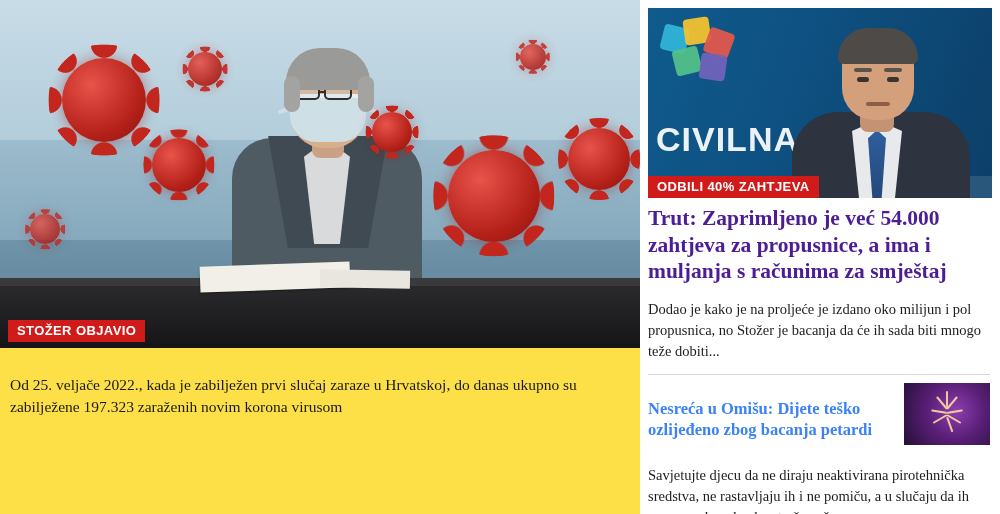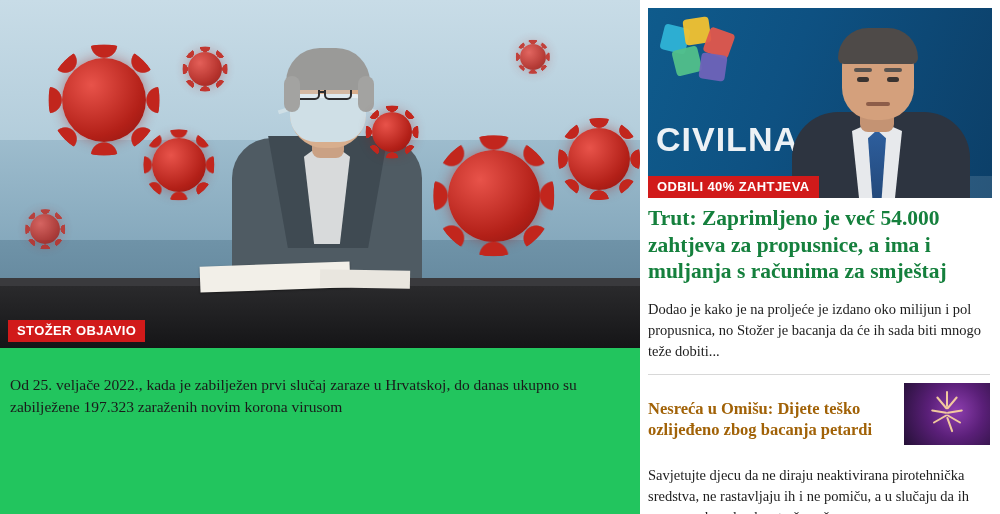--- a/index.html
+++ b/index.html
@@ -15,21 +15,21 @@
     width: 1000px; height: 514px;
     background: #fff;
     display: flex;
   }
 
   
   .lead {
     position: relative;
     width: 640px;
     height: 514px;
-    background: #22c55e;
+    background: #fde047;
   }
   .lead-photo {
     position: relative;
     width: 640px;
     height: 348px;
     overflow: hidden;
     background: linear-gradient(170deg, #bcd3e0 0%, #a9c6d6 35%, #8fb0c2 70%, #7ea0b4 100%);
   }
   
   .photo-bg-band {
@@ -249,41 +249,41 @@
   .rp-eye-l { position: absolute; left: 71px; bottom: 116px; width: 12px; height: 5px; background: #3a3330; border-radius: 3px; }
   .rp-eye-r { position: absolute; left: 101px; bottom: 116px; width: 12px; height: 5px; background: #3a3330; border-radius: 3px; }
   .rp-mouth { position: absolute; left: 80px; bottom: 92px; width: 24px; height: 4px; background: #8d5d49; border-radius: 3px; }
 
   .rail-badge-wrap { position: absolute; left: 0; bottom: 0; }
   .rail-title {
     font-family: "Liberation Serif", serif;
     font-weight: bold;
     font-size: 21.5px;
     line-height: 1.24;
-    color: #15803d;
+    color: #4c1d95;
     margin: 7px 0 7px 0;
   }
   .rail-lede {
     font-family: "Liberation Serif", serif;
     font-size: 14.5px;
     line-height: 1.43;
     color: #1c1c1c;
     margin-bottom: 12px;
   }
   .rail-divider { border: 0; border-top: 1px solid #d8d8d8; margin: 0 0 8px 0; }
 
   .story2 { position: relative; }
   .story2-badge { display: inline-block; margin-bottom: 6px; }
   .story2-row { display: flex; gap: 10px; align-items: flex-start; }
   .story2-title {
     font-family: "Liberation Serif", serif;
     font-weight: bold;
     font-size: 16.5px;
     line-height: 1.26;
-    color: #a16207;
+    color: #3b82f6;
     flex: 1;
   }
   .story2-thumb {
     width: 86px; height: 62px;
     flex: 0 0 86px;
     background: radial-gradient(circle at 60% 45%, #8e3fb0 0%, #5a1f78 45%, #241036 100%);
     position: relative;
     overflow: hidden;
   }
   .spark {

